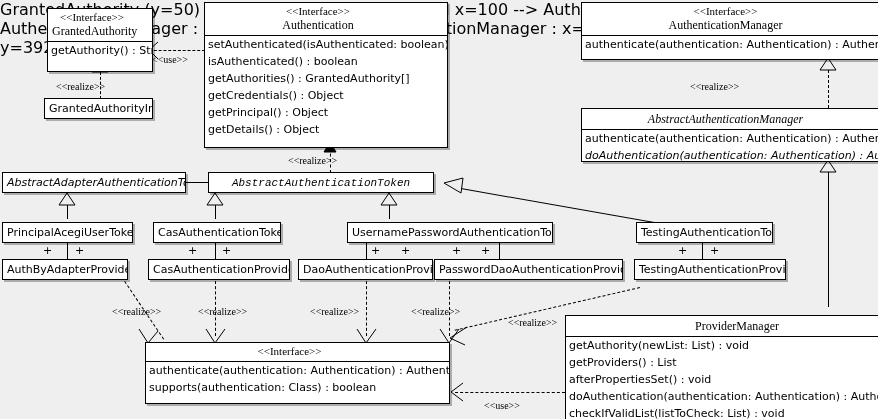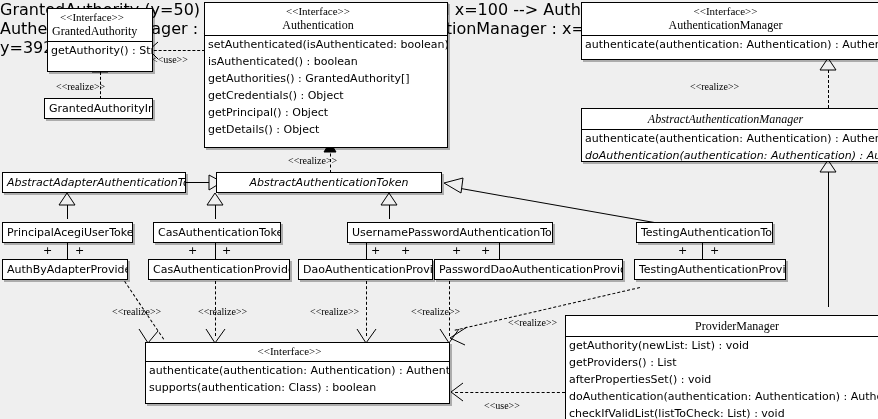--- a/index.html
+++ b/index.html
@@ -327,21 +327,21 @@
       <div class="op abstract">doAuthentication(authentication: Authentication) : Authentication</div>
     </div>
   </div>
 
   
   <div class="box" style="left:2px; top:172px; width:184px; height:21px;">
     <div class="simple abstract">AbstractAdapterAuthenticationToken</div>
   </div>
 
   
-  <div class="box" style="left:216px; top:172px; width:226px; height:21px;">
+  <div class="box" style="left:208px; top:172px; width:226px; height:21px;font-family:Liberation Mono, monospace;">
     <div class="simple abstract">AbstractAuthenticationToken</div>
   </div>
 
   
   <div class="box" style="left:2px; top:222px; width:131px; height:21px;">
     <div class="simple">PrincipalAcegiUserToken</div>
   </div>
 
   
   <div class="box" style="left:153px; top:222px; width:128px; height:21px;">

